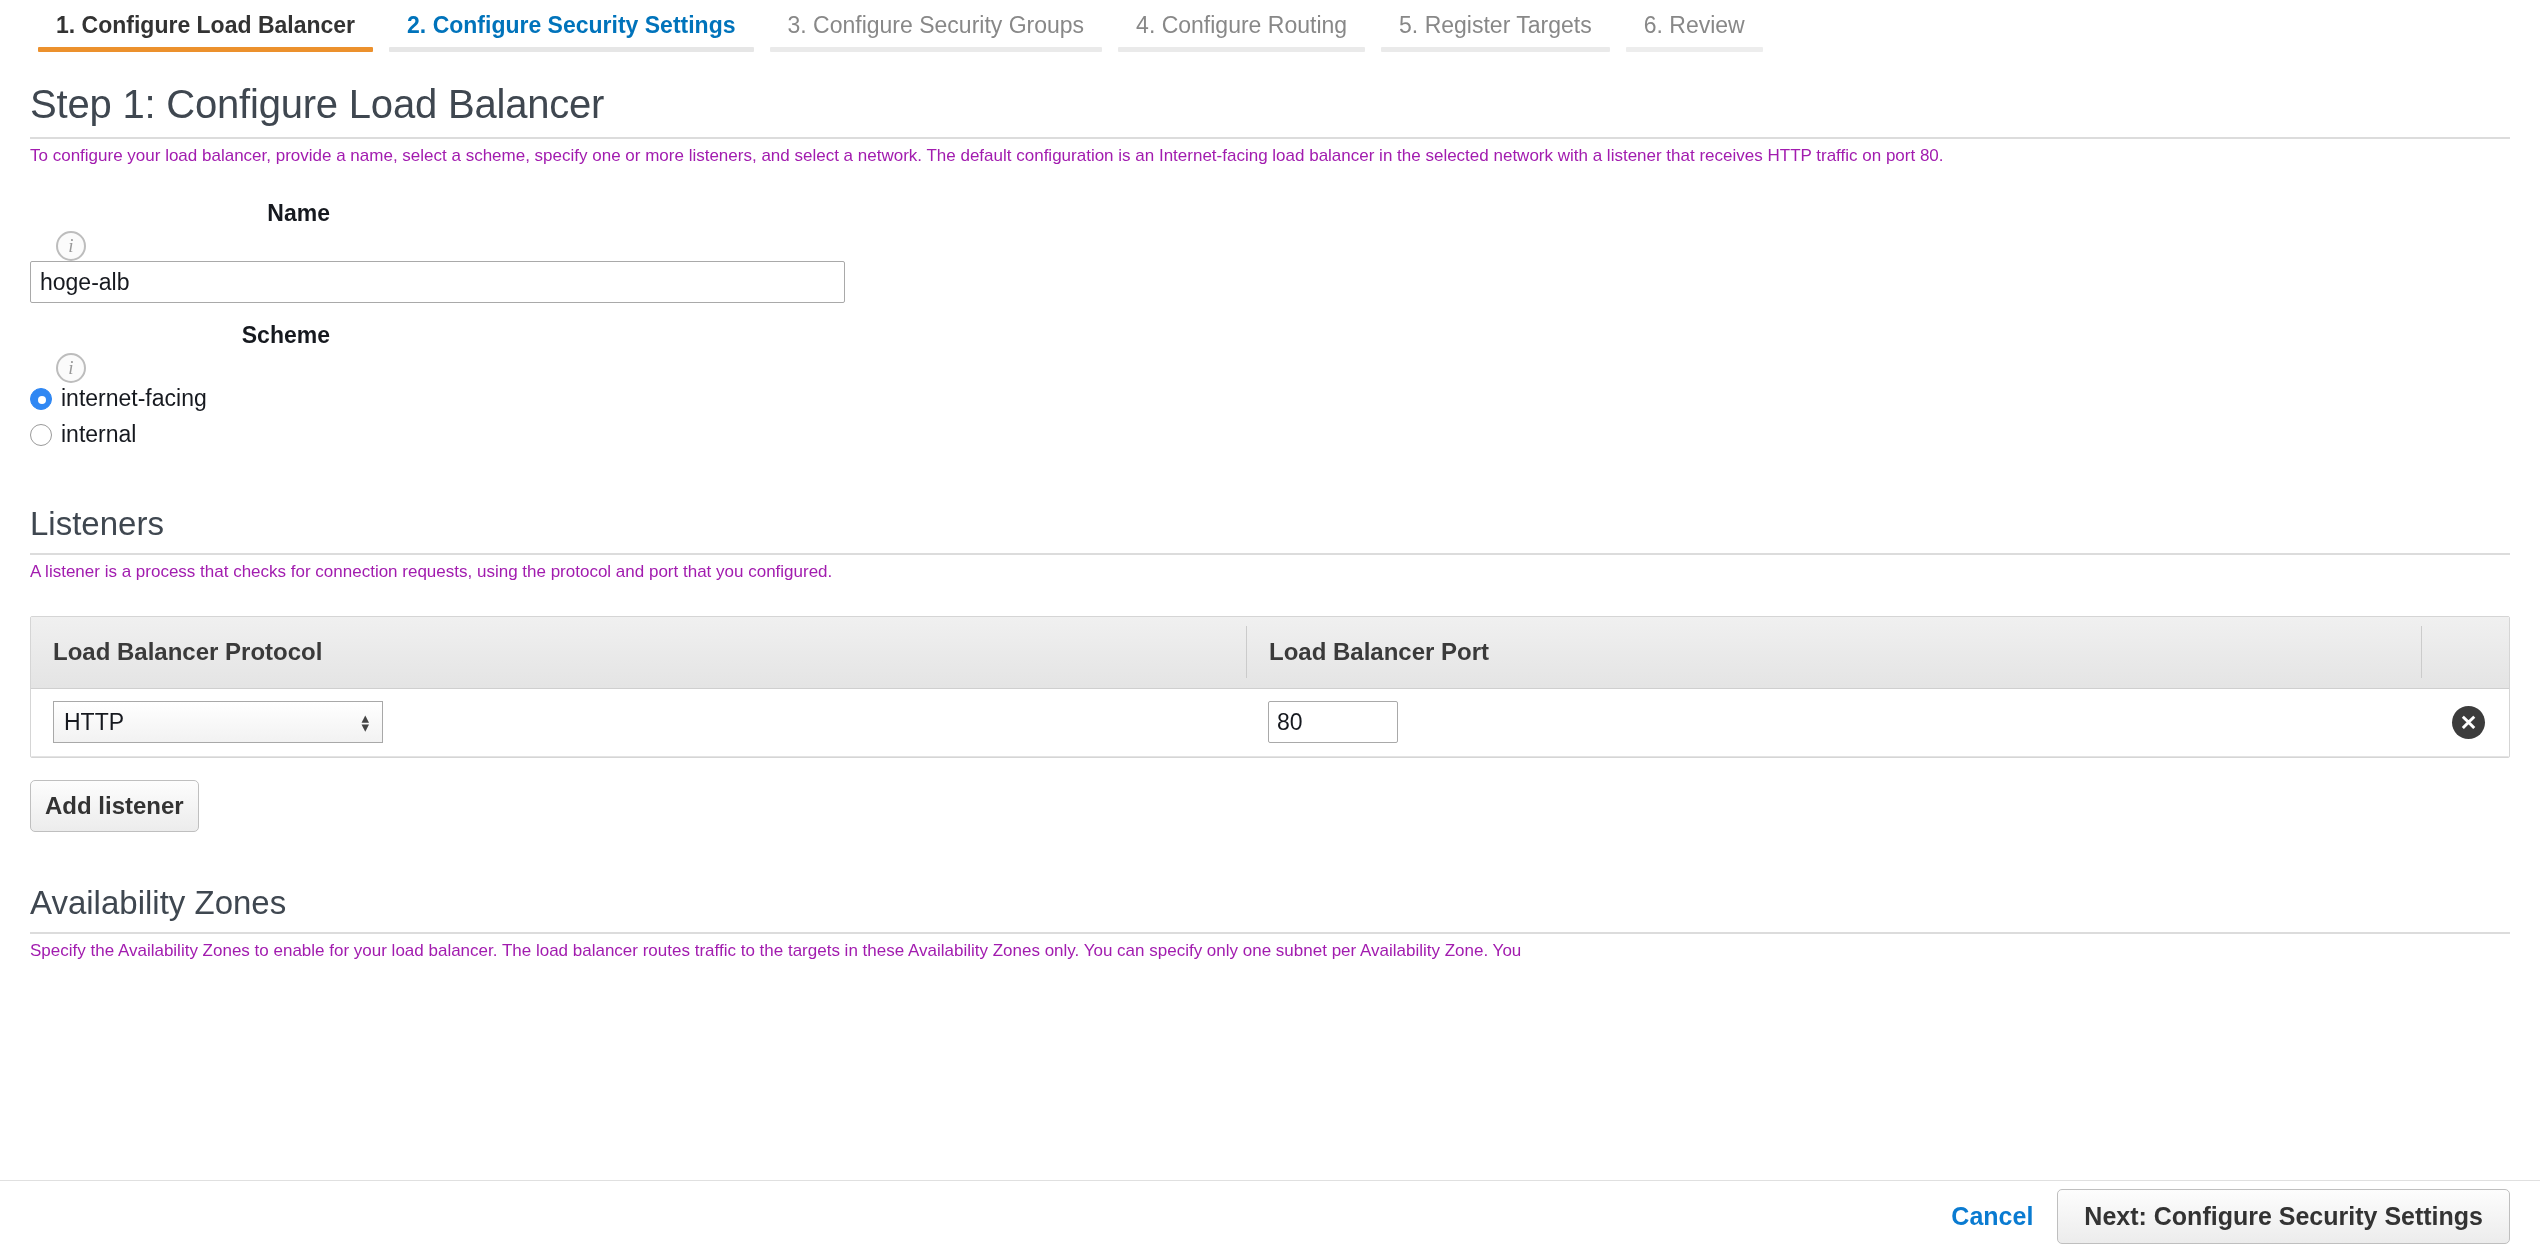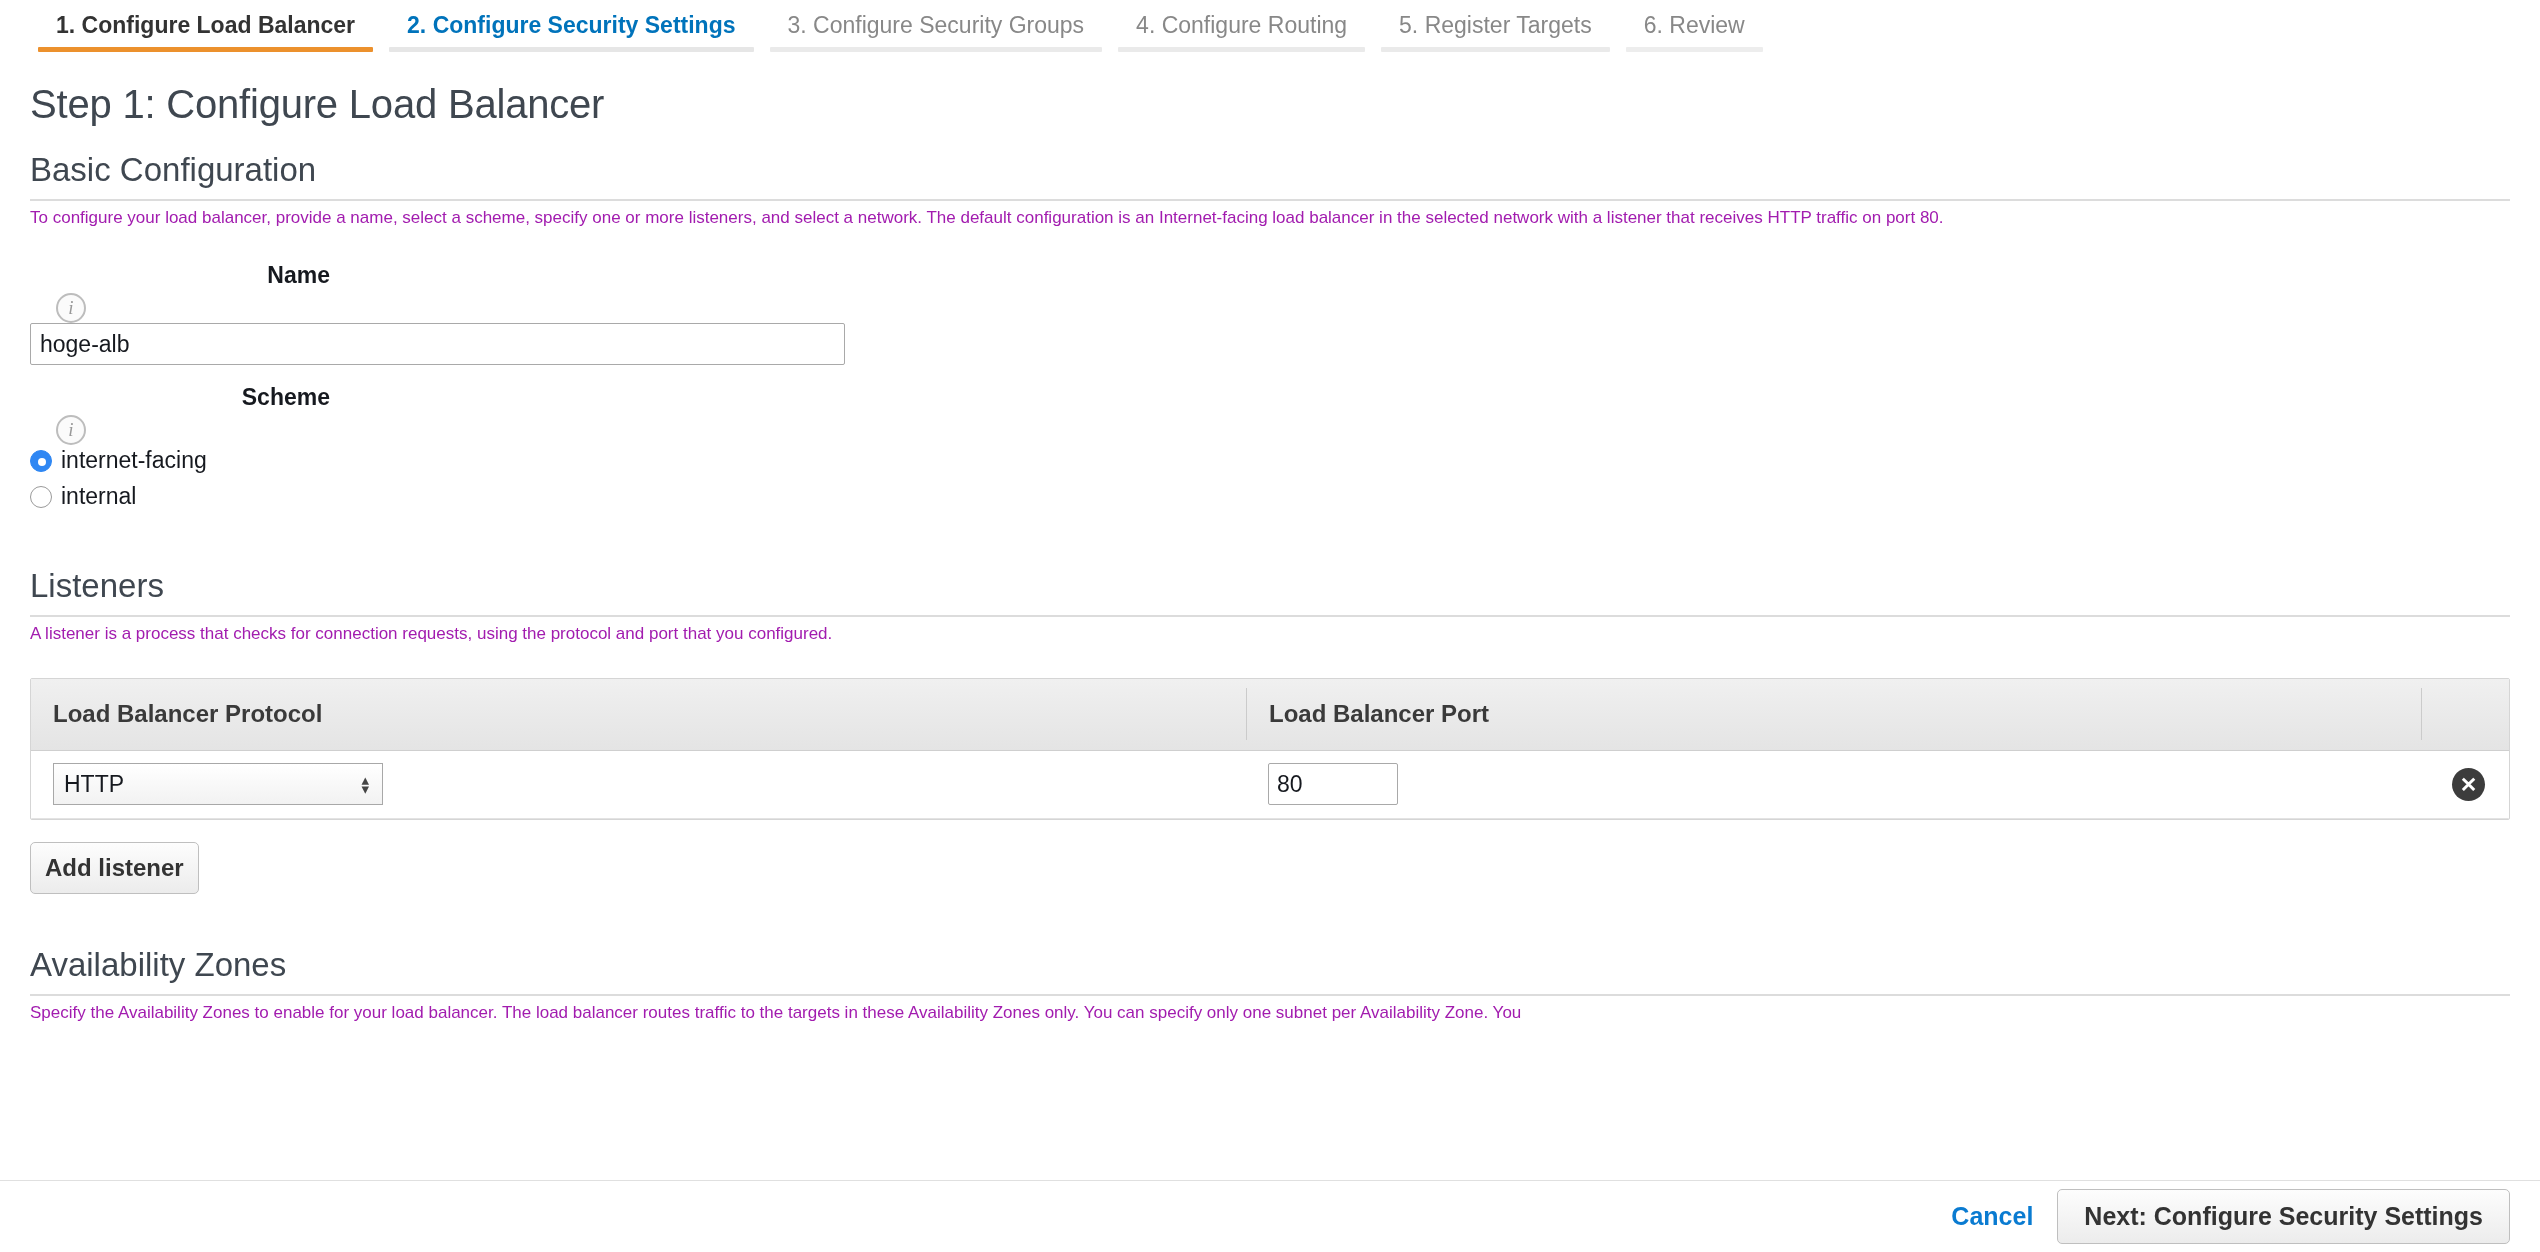--- a/index.html
+++ b/index.html
@@ -321,21 +321,20 @@
     <span>6. Review</span>
     <span class="tab-underline"></span>
   </div>
 </div>
 
 <div class="content">
 
   <h1 class="step-title">Step 1: Configure Load Balancer</h1>
 
   
-  <h2 class="section-title">Basic Configuration</h2>
   <hr class="rule">
   <p class="section-desc">To configure your load balancer, provide a name, select a scheme, specify one or more listeners, and select a network. The default configuration is an Internet-facing load balancer in the selected network with a listener that receives HTTP traffic on port 80.</p>
 
   <div class="form-area">
 
     <div class="form-row">
       <div class="form-label">Name</div>
       <div class="info-icon">i</div>
       <input class="text-input" type="text" value="hoge-alb" style="">
     </div>

